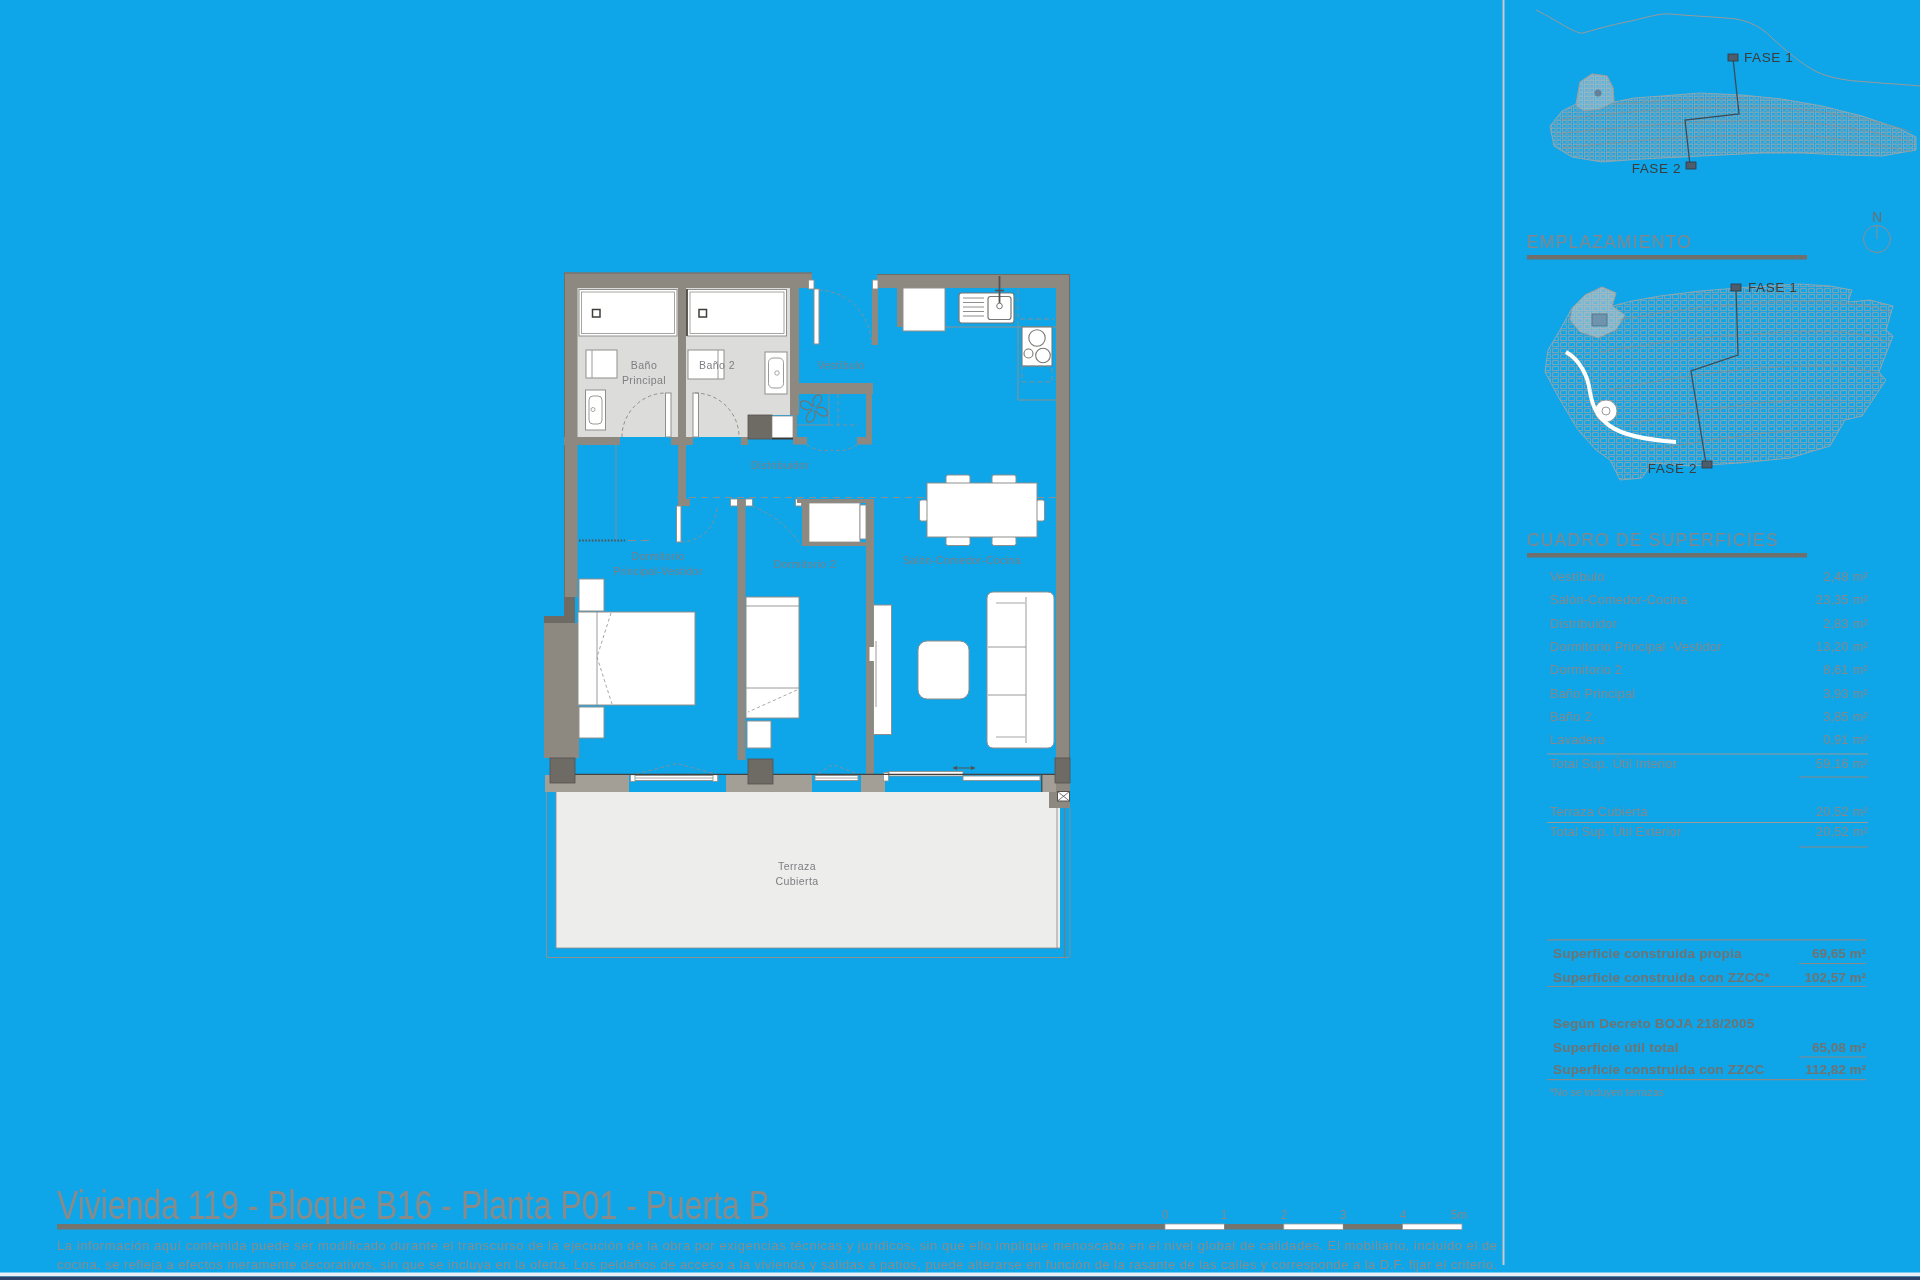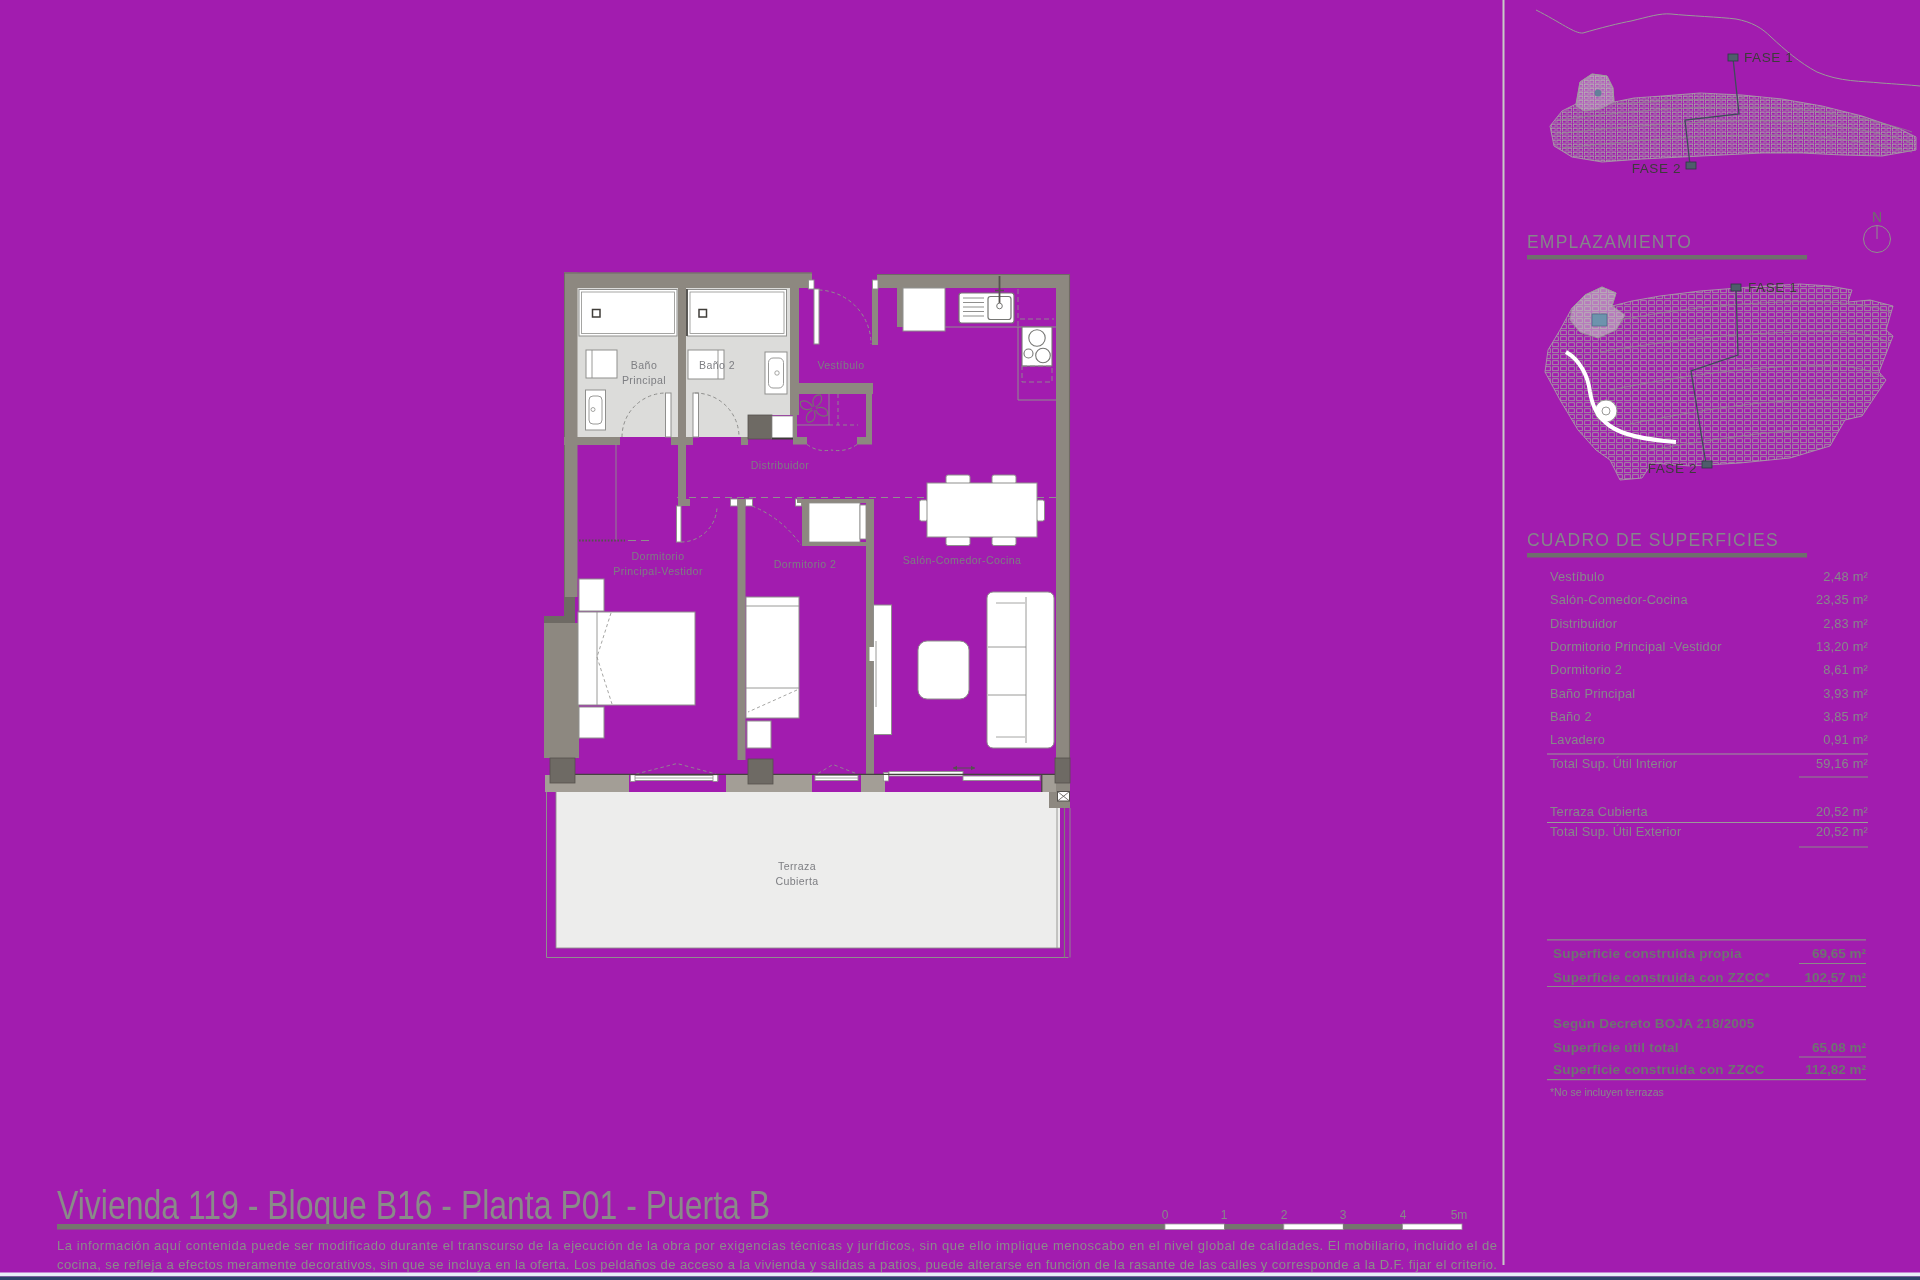--- a/index.html
+++ b/index.html
@@ -1,16 +1,16 @@
 <!DOCTYPE html>
 <html><head>
 <meta charset="utf-8">
 <style>
 html,body{margin:0;padding:0;background:#ffffff;}
-#page{position:relative;width:1920px;height:1280px;background:#a21caf;overflow:hidden;text-align:right;}
+#page{position:relative;width:1920px;height:1280px;background:#0ea5e9;overflow:hidden;text-align:right;}
 svg{position:absolute;left:0;top:0;}
 text{font-family:"Liberation Sans",sans-serif;}
 </style>
 </head>
 <body>
 <div id="page">
 <svg width="1920" height="1280" viewBox="0 0 1920 1280">
 <defs>
 <pattern id="bld1" x="0" y="0" width="5.5" height="4" patternUnits="userSpaceOnUse">
 <rect x="0.5" y="0.5" width="3.8" height="2.6" fill="none" stroke="#a6a6a4" stroke-width="0.7"></rect>

